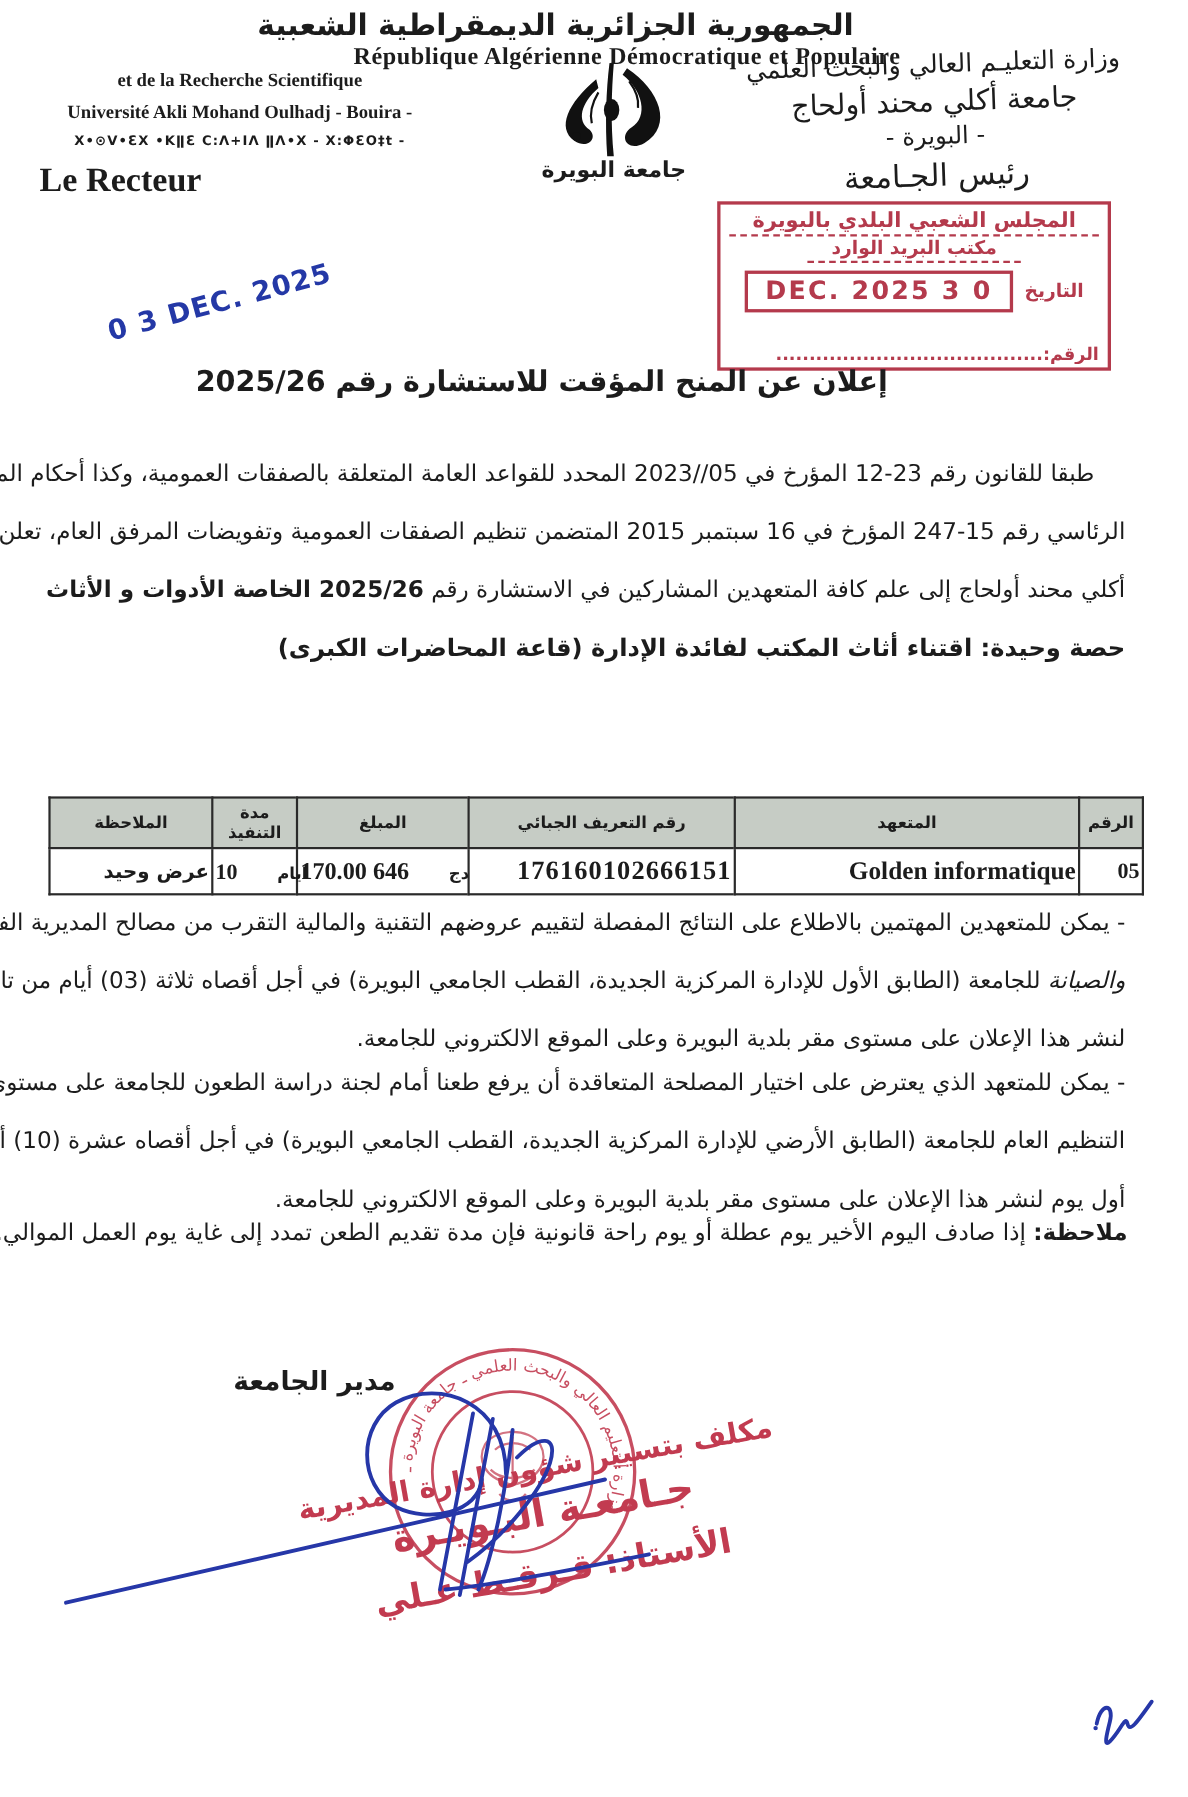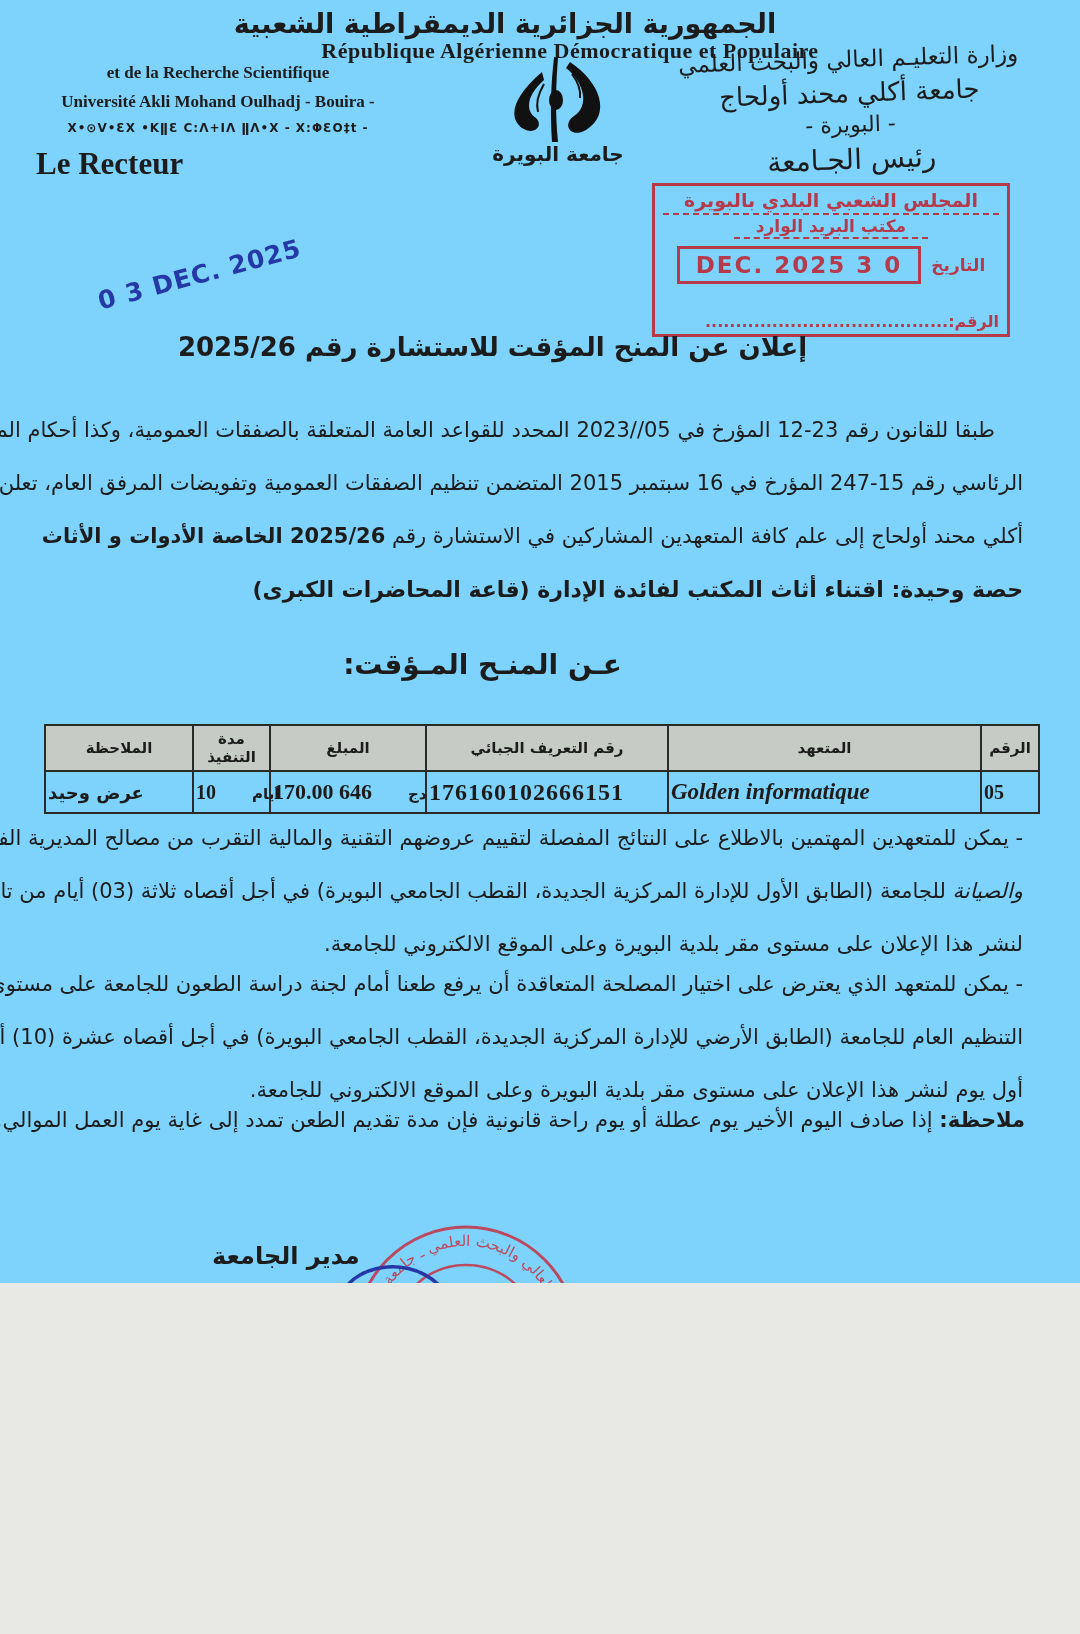--- a/index.html
+++ b/index.html
@@ -1,16 +1,16 @@
 <!DOCTYPE html>
 <html lang="ar"><head>
 <meta charset="utf-8">
 <style>
   html,body{margin:0;padding:0;background:#e8e8e4;}
-  #page{position:relative;width:1080px;height:1283px;margin:0 auto;background:#7dd3fc;
+  #page{position:relative;width:1080px;height:1634px;margin:0 auto;background:#ffffff;
         color:#1c1c1c;overflow:hidden;font-family:"DejaVu Sans",sans-serif;}
   .abs{position:absolute;}
   .ar{font-family:"DejaVu Sans",sans-serif;}
   .fr{font-family:"Liberation Serif",serif;}
   .rtl{direction:rtl;unicode-bidi:plaintext;}
   .b{font-weight:bold;}
   .center{text-align:center;}
 
   
   #ar-republic{top:8px;left:0;width:1010px;font-size:27px;}
@@ -48,23 +48,23 @@
   #doc-title{top:332px;left:0;width:985px;font-size:26px;}
   #intro{left:55px;top:404px;width:968px;text-align:right;font-size:21px;line-height:53px;direction:rtl;}
   #intro .indent{padding-right:28px;}
   #lot-line{font-size:22px;}
   #section-heading{top:648px;left:0;width:965px;font-size:28px;}
 
   
   #award-table{left:44px;top:724px;width:994px;border-collapse:collapse;direction:rtl;table-layout:fixed;}
   #award-table th{background:#c6ccc5;border:2px solid #2a2a2a;font-size:15px;font-weight:bold;
                   height:44px;padding:0 4px;}
-  #award-table td{border:2px solid #2a2a2a;height:40px;text-align:left;font-weight:bold;padding:0 2px;}
+  #award-table td{border:2px solid #2a2a2a;height:40px;text-align:right;font-weight:bold;padding:0 2px;}
   .cell-num{font-family:"Liberation Serif",serif;font-size:20px;}
-  .cell-vendor{font-family:"Liberation Serif",serif;font-size:23px;font-style:italic;}
+  .cell-vendor{font-family:"Liberation Serif",serif;font-size:23px;}
   .cell-tax{font-family:"Liberation Serif",serif;font-size:24px;letter-spacing:1px;}
   .cell-ltr{direction:ltr;font-family:"Liberation Serif",serif;font-size:22px;white-space:nowrap;}
   .cell-ltr .cur,.cell-ltr .unit{font-family:"DejaVu Sans",sans-serif;font-size:15px;font-weight:bold;padding-left:36px;}
   .cell-ltr .dur{font-size:20px;}
   .cell-note{font-size:18px;}
 
   
   .bodypara{text-align:right;font-size:21px;line-height:53px;direction:rtl;}
   #para-results{left:58px;top:812px;width:965px;}
   #para-appeal{left:58px;top:958px;width:965px;}
@@ -133,21 +133,20 @@
 
   <div class="abs rtl b center ar" id="doc-title">إعلان عن المنح المؤقت للاستشارة رقم 2025/26</div>
 
   <div class="abs ar" id="intro">
     <div class="pline indent">طبقا للقانون رقم 23-12 المؤرخ في ⁦2023//05⁩ المحدد للقواعد العامة المتعلقة بالصفقات العمومية، وكذا أحكام المرسوم</div>
     <div class="pline">الرئاسي رقم 15-247 المؤرخ في 16 سبتمبر 2015 المتضمن تنظيم الصفقات العمومية وتفويضات المرفق العام، تعلن جامعة</div>
     <div class="pline"><span>أكلي محند  أولحاج إلى علم كافة المتعهدين المشاركين في الاستشارة رقم </span><span class="b">2025/26 الخاصة الأدوات و الأثاث</span></div>
     <div class="pline b" id="lot-line">حصة وحيدة: اقتناء أثاث المكتب لفائدة الإدارة (قاعة المحاضرات الكبرى)</div>
   </div>
 
-  <div class="abs rtl b center ar" id="section-heading">عـن المنـح المـؤقت:</div>
 
   <table class="abs ar" id="award-table">
     <colgroup>
       <col style="width:58px">
         <col style="width:313px">
         <col style="width:242px">
       <col style="width:156px">
         <col style="width:77px">
         <col style="width:148px">
     </colgroup>

